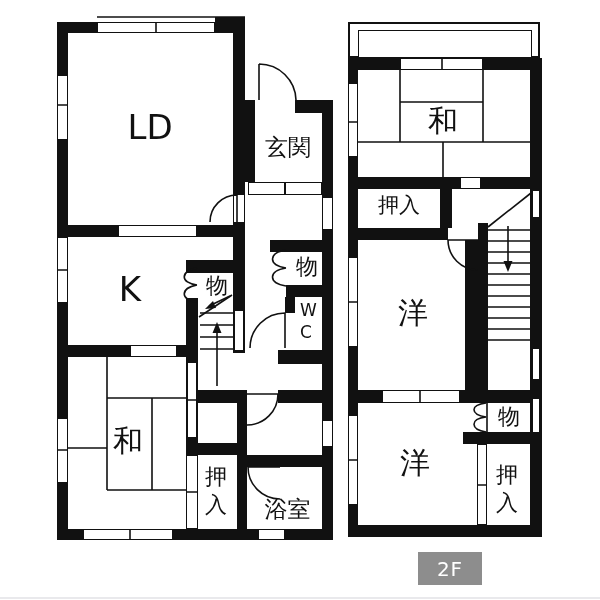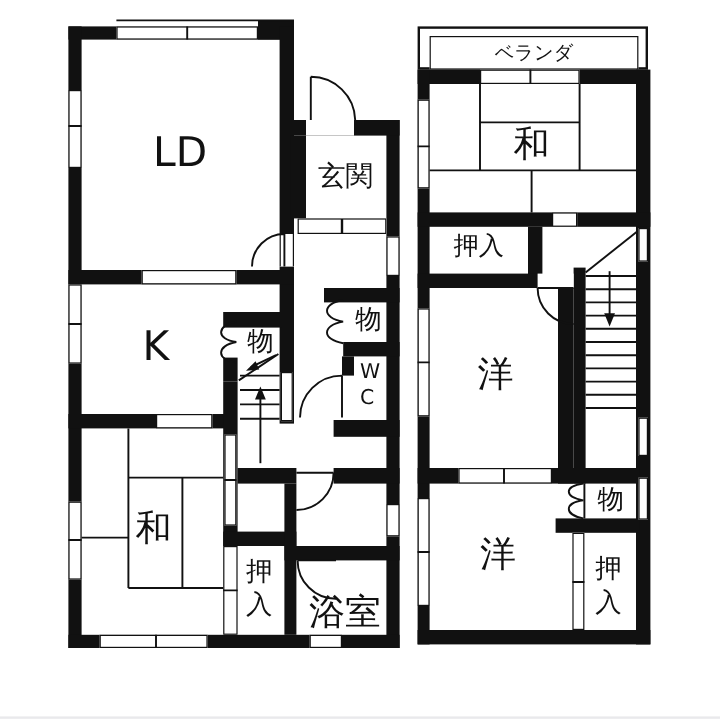--- a/index.html
+++ b/index.html
@@ -126,25 +126,25 @@
   </svg>
 
   <div class="lbl" style="left:100px;top:105px;width:100px;height:45px;font-size:34px;">LD</div>
   <div class="lbl" style="left:248px;top:130px;width:80px;height:36px;font-size:23px;">玄関</div>
   <div class="lbl" style="left:95px;top:265px;width:70px;height:50px;font-size:34px;">K</div>
   <div class="lbl" style="left:198px;top:272px;width:38px;height:28px;font-size:22px;">物</div>
   <div class="lbl" style="left:288px;top:252px;width:38px;height:30px;font-size:22px;">物</div>
   <div class="lbl vert" style="left:300px;top:296px;width:22px;height:52px;font-size:17px;">WC</div>
   <div class="lbl" style="left:103px;top:418px;width:50px;height:44px;font-size:30px;">和</div>
   <div class="lbl vert" style="left:205px;top:455px;width:26px;height:72px;font-size:22px;">押入</div>
-  <div class="lbl" style="left:250px;top:495px;width:75px;height:30px;font-size:30px;">浴室</div>
+  <div class="lbl" style="left:250px;top:495px;width:75px;height:30px;font-size:23px;">浴室</div>
 
-  <div class="lbl" style="left:395px;top:33px;width:100px;height:22px;font-size:16px;">ベランダ</div>
   <div class="lbl" style="left:418px;top:98px;width:50px;height:44px;font-size:30px;">和</div>
   <div class="lbl" style="left:370px;top:192px;width:58px;height:28px;font-size:21px;">押入</div>
   <div class="lbl" style="left:388px;top:290px;width:50px;height:44px;font-size:30px;">洋</div>
   <div class="lbl" style="left:390px;top:440px;width:50px;height:44px;font-size:30px;">洋</div>
   <div class="lbl" style="left:490px;top:402px;width:38px;height:30px;font-size:22px;">物</div>
   <div class="lbl vert" style="left:496px;top:453px;width:26px;height:72px;font-size:22px;">押入</div>
 
+  <div class="badge" style="left:418px;top:552px;width:64px;height:33px;background:#8d8d8d;">2F</div>
 
   <div class="sep"></div>
 </div>
 
 </body></html>

